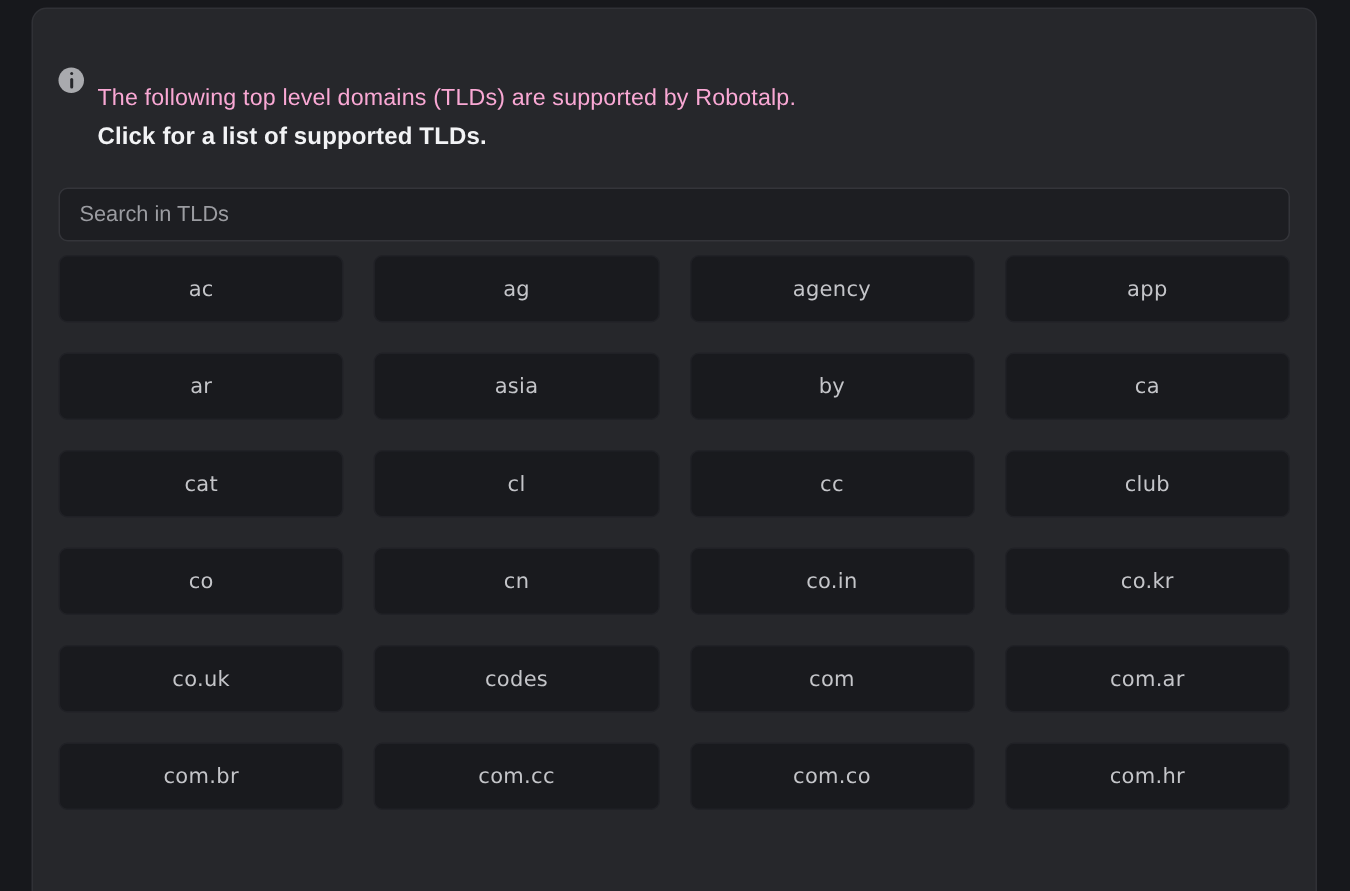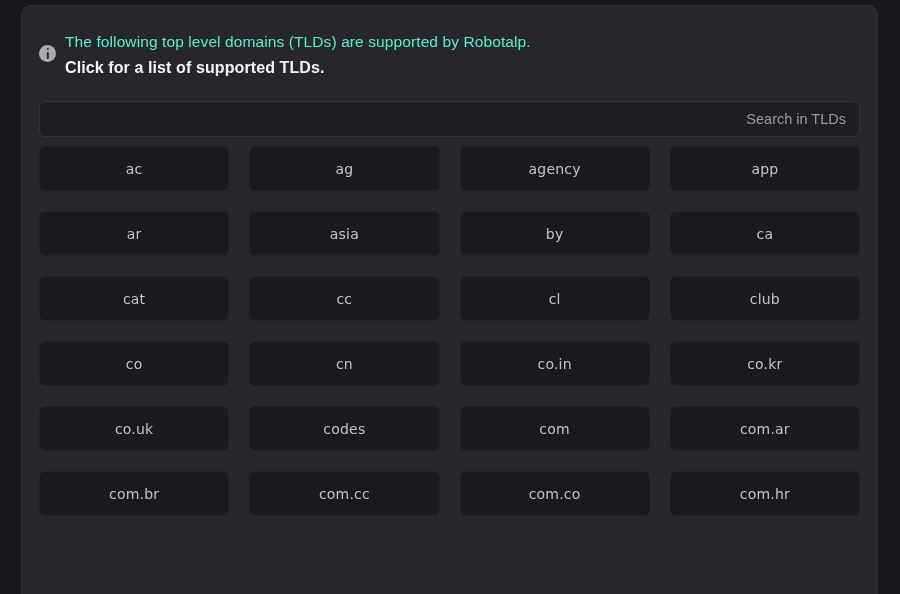--- a/index.html
+++ b/index.html
@@ -73,24 +73,25 @@
     transform: translateX(-50%);
     width: 2.4px;
     height: 7px;
     border-radius: 1px;
     background: #26272b;
   }
 
   .alert-text { padding-top: 1px; }
 
   .alert-line1 {
-    color: #5eead4;
+    color: #f9a8d4;
     font-size: 15.5px;
     line-height: 26px;
     letter-spacing: .1px;
+    margin-top: 24px;
   }
 
   .alert-line2 {
     color: #f2f3f5;
     font-size: 16px;
     font-weight: bold;
     line-height: 26px;
     letter-spacing: .1px;
   }
 
@@ -102,21 +103,20 @@
     width: 100%;
     height: 36px;
     background: #1d1e22;
     border: 1px solid #34353a;
     border-radius: 6px;
     color: #d5d6da;
     font-family: "Liberation Sans", sans-serif;
     font-size: 14.5px;
     padding: 0 13px;
     outline: none;
-    text-align: right;
   }
   .search-input::placeholder { color: #9b9ca1; }
 
   
   .grid-scroll {
     padding: 9px 17px 0 17px;
     height: 470px;
     overflow: hidden;
   }
 
@@ -176,22 +176,22 @@
       <div class="grid" id="tld-grid">
           <div class="tld-tile">ac</div>
           <div class="tld-tile">ag</div>
           <div class="tld-tile">agency</div>
           <div class="tld-tile">app</div>
           <div class="tld-tile">ar</div>
           <div class="tld-tile">asia</div>
           <div class="tld-tile">by</div>
           <div class="tld-tile">ca</div>
           <div class="tld-tile">cat</div>
+          <div class="tld-tile">cl</div>
           <div class="tld-tile">cc</div>
-          <div class="tld-tile">cl</div>
           <div class="tld-tile">club</div>
           <div class="tld-tile">co</div>
           <div class="tld-tile">cn</div>
           <div class="tld-tile">co.in</div>
           <div class="tld-tile">co.kr</div>
           <div class="tld-tile">co.uk</div>
           <div class="tld-tile">codes</div>
           <div class="tld-tile">com</div>
           <div class="tld-tile">com.ar</div>
           <div class="tld-tile">com.br</div>

